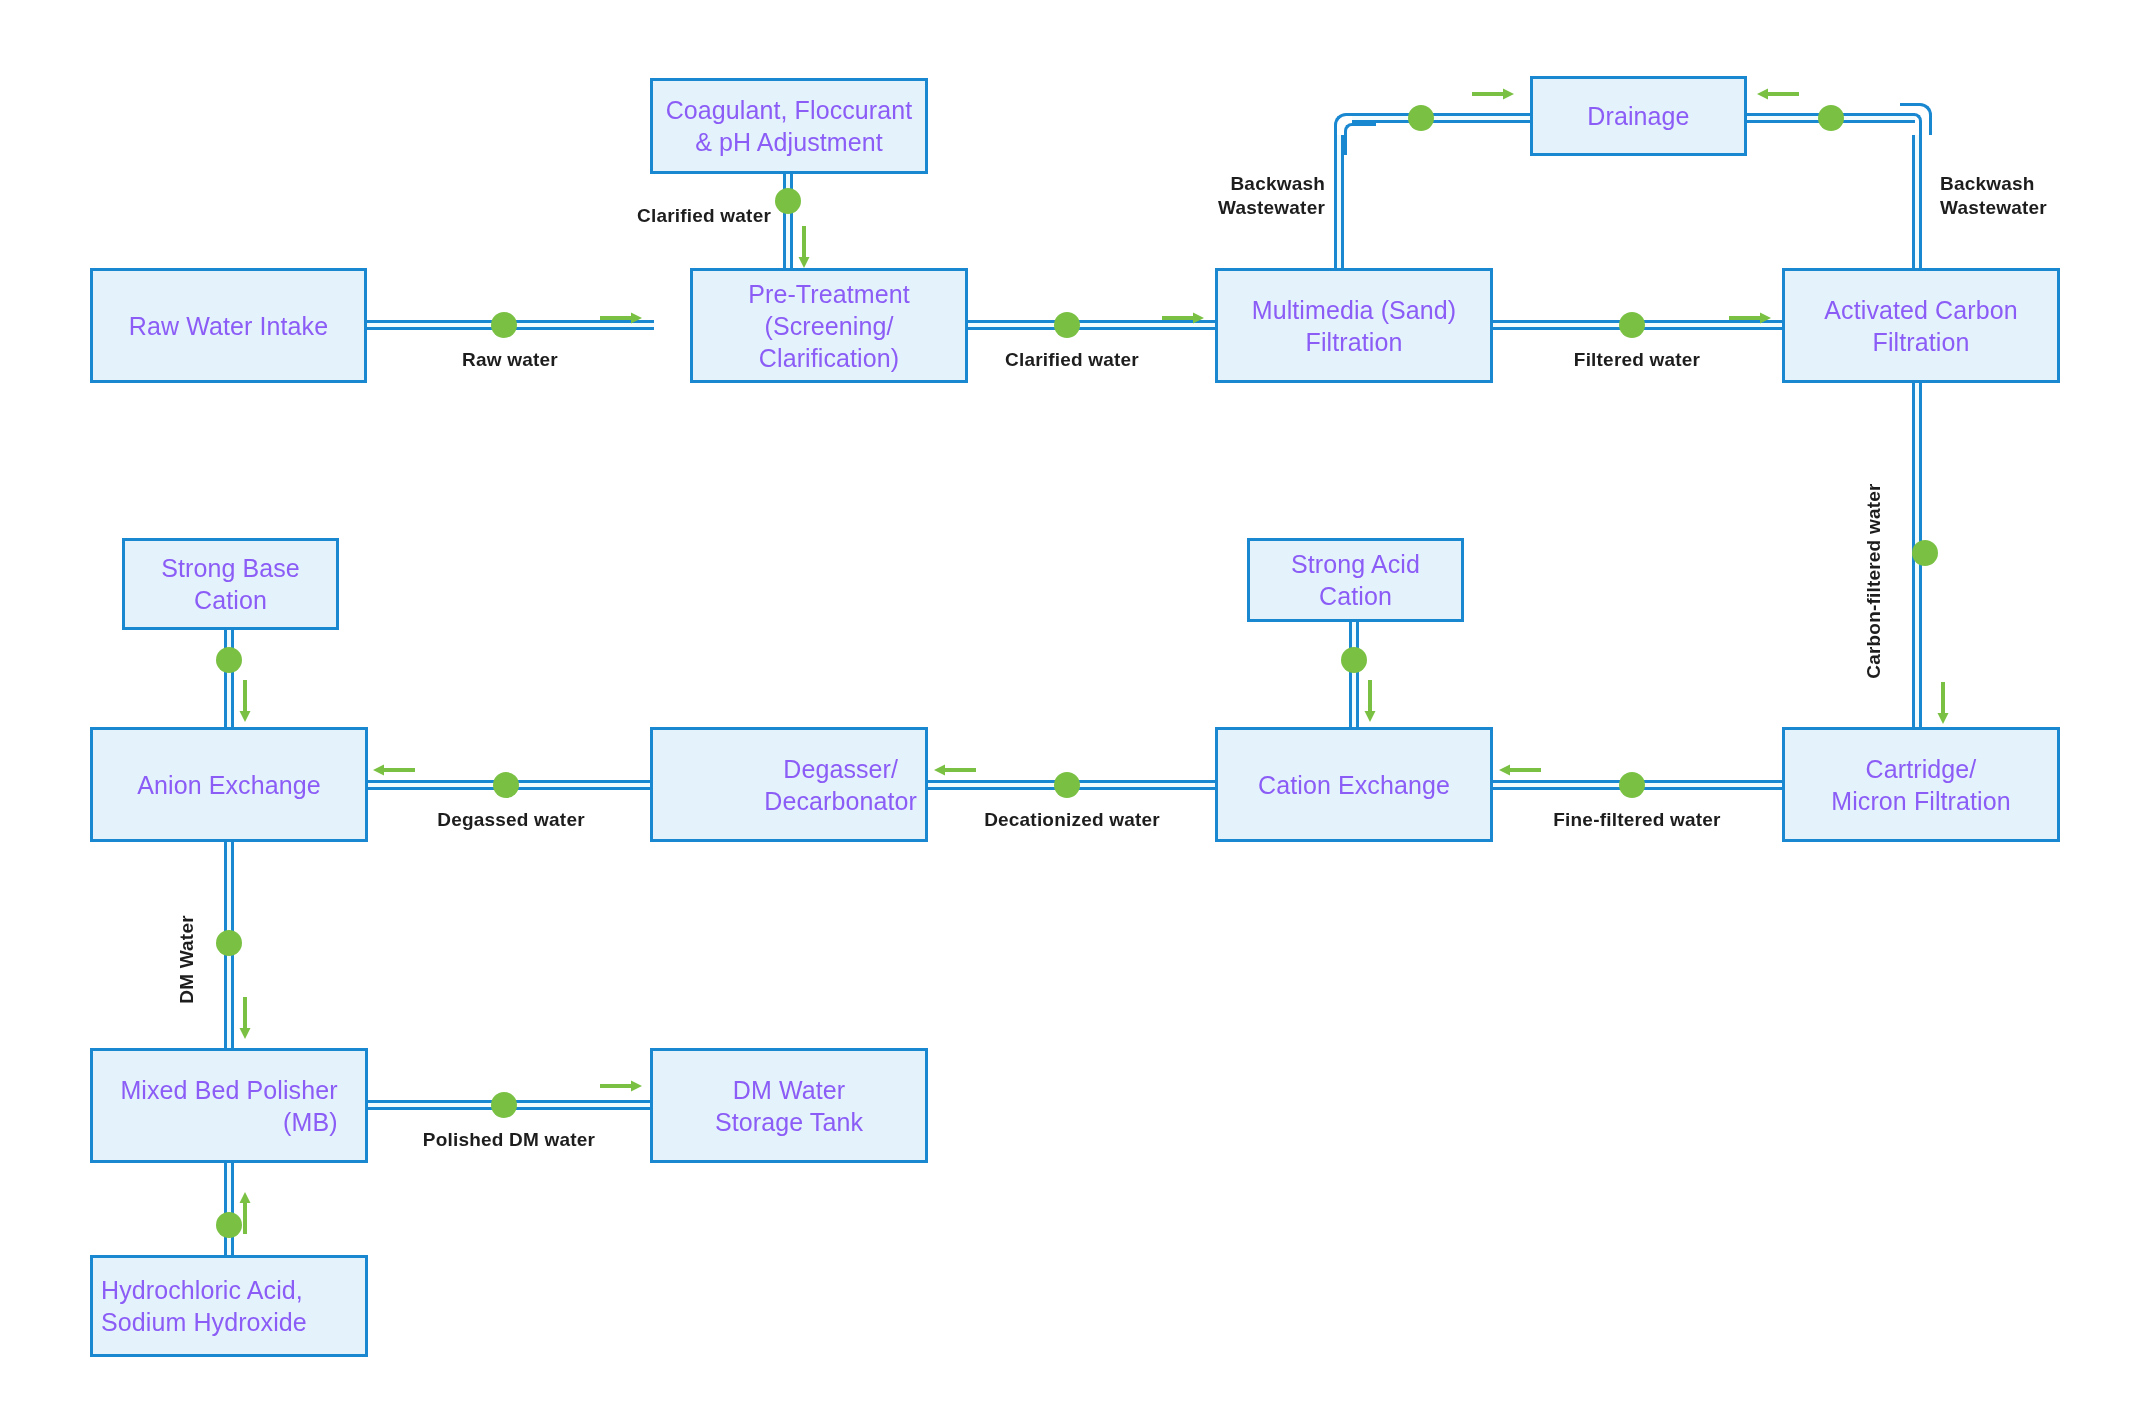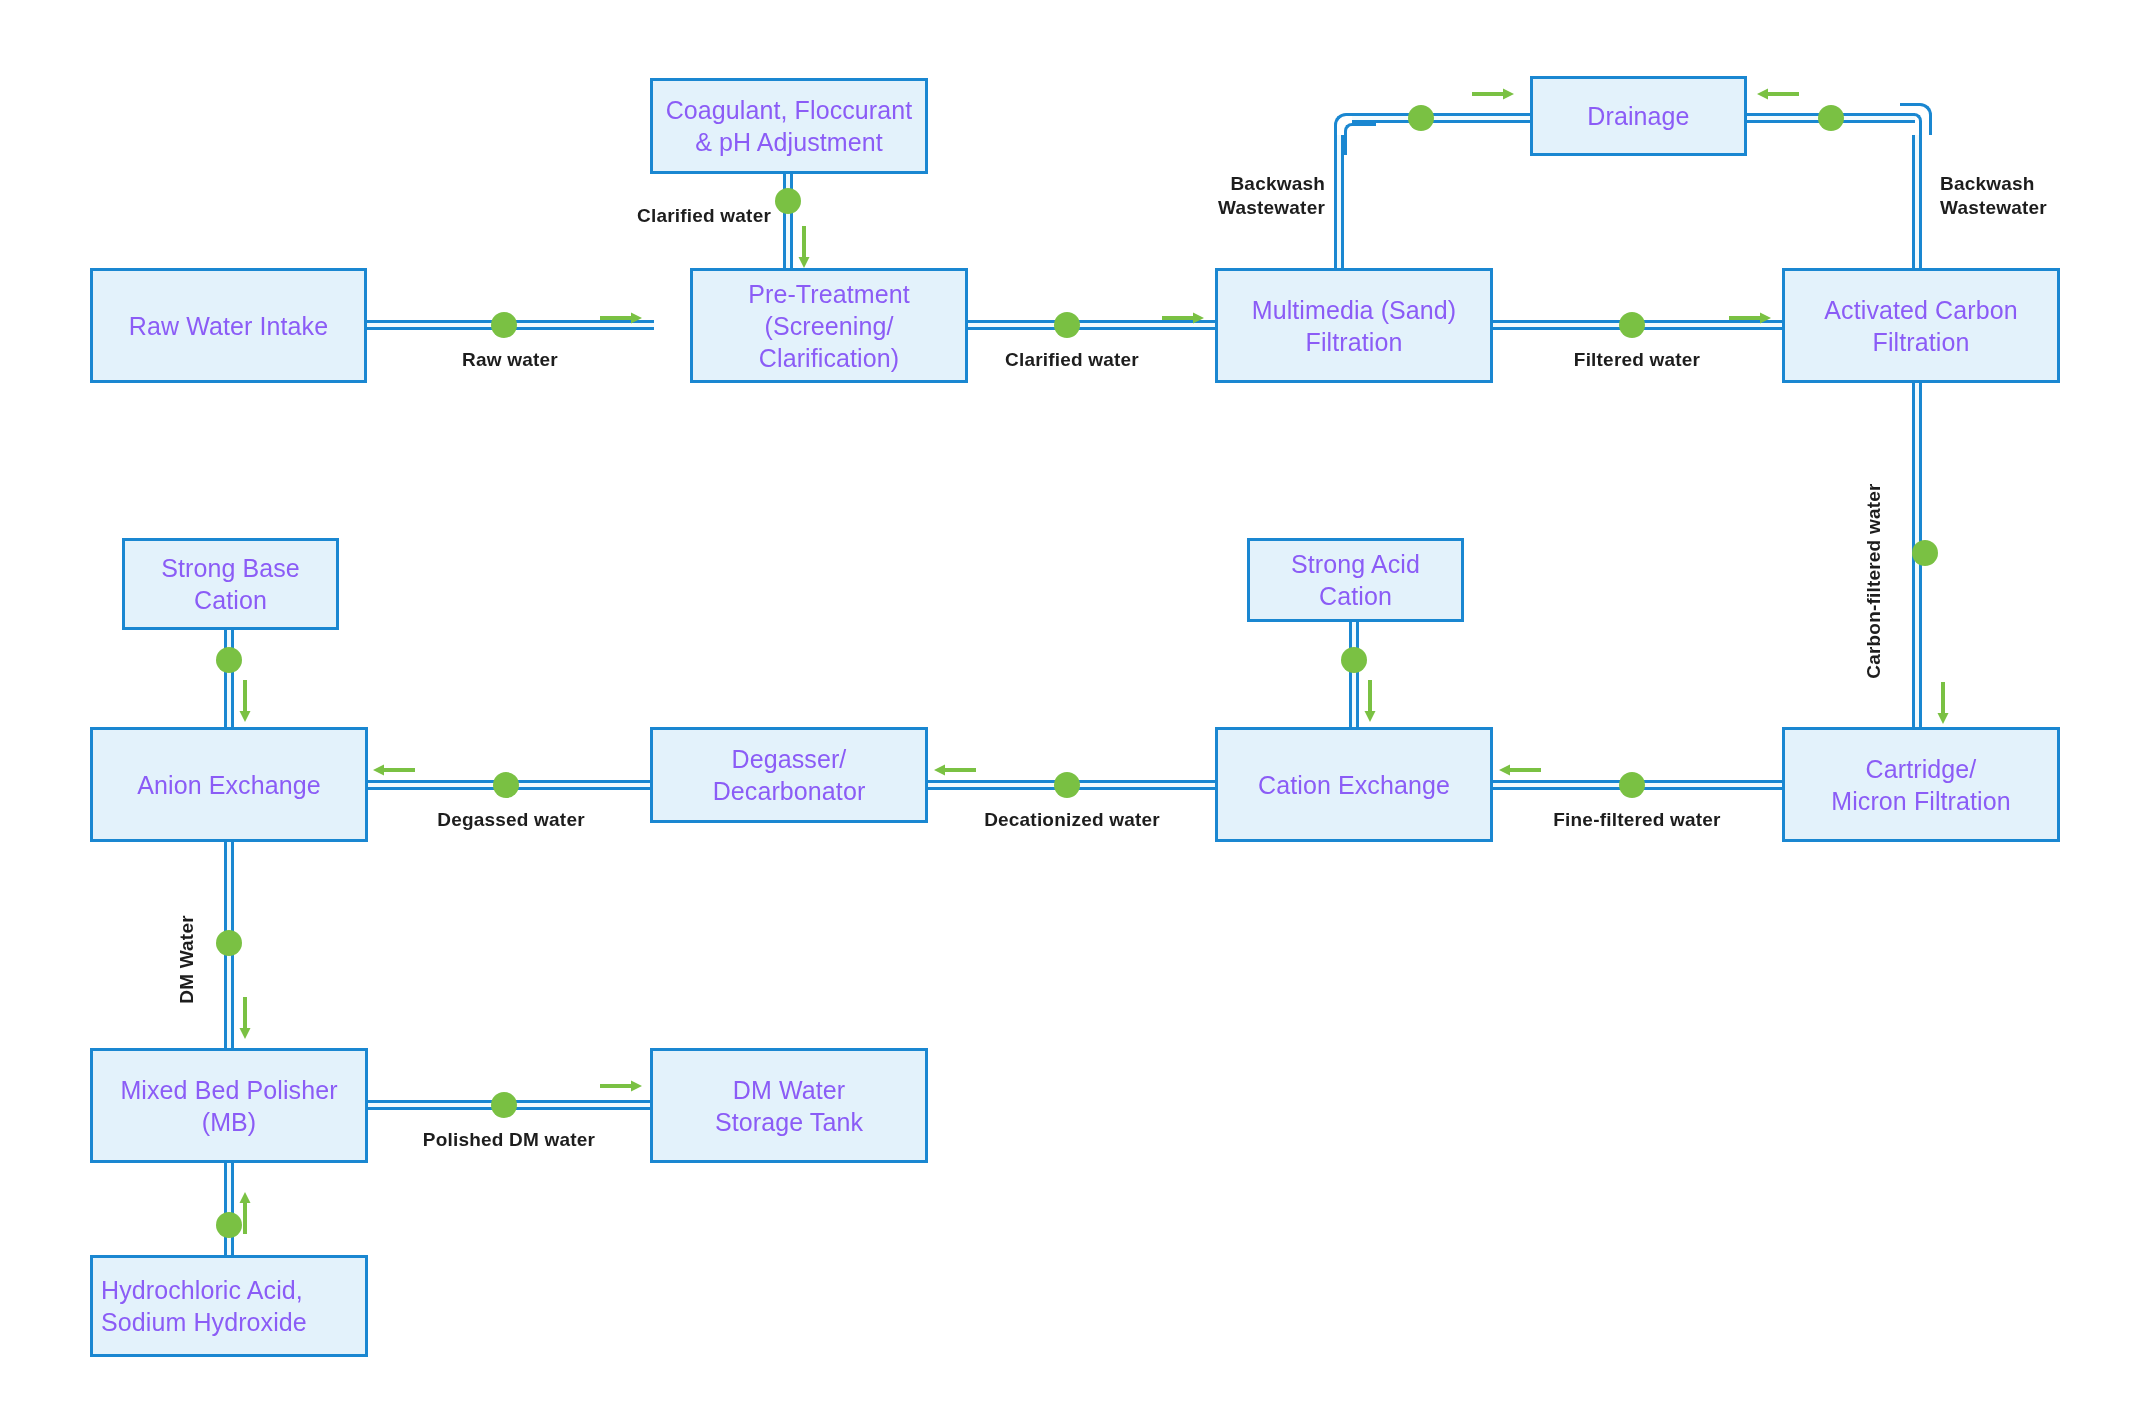--- a/index.html
+++ b/index.html
@@ -256,21 +256,21 @@
   <div class="pipe h" style="left:925px;top:780px;width:292px;"></div>
   <div class="dot" style="left:1054px;top:772px;width:26px;height:26px;"></div>
   <div class="arrow" style="left:932px;top:762px;">
     <svg width="46" height="16" viewBox="0 0 46 16">
       <path d="M44 8 H10" stroke="#7ac143" stroke-width="4" fill="none"></path>
       <path d="M2 8 L13 2.5 L13 13.5 Z" fill="#7ac143"></path>
     </svg>
   </div>
   <div class="elabel ctr" style="left:1072px;top:808px;">Decationized water</div>
 
-  <div class="node" style="left:650px;top:727px;width:278px;height:96px;">
+  <div class="node" style="left:650px;top:727px;width:278px;height:115px;justify-content:flex-end;">
     <span>Degasser/
 Decarbonator</span>
   </div>
 
   <div class="pipe h" style="left:364px;top:780px;width:292px;"></div>
   <div class="dot" style="left:493px;top:772px;width:26px;height:26px;"></div>
   <div class="arrow" style="left:371px;top:762px;">
     <svg width="46" height="16" viewBox="0 0 46 16">
       <path d="M44 8 H10" stroke="#7ac143" stroke-width="4" fill="none"></path>
       <path d="M2 8 L13 2.5 L13 13.5 Z" fill="#7ac143"></path>
@@ -298,21 +298,21 @@
   <div class="pipe v" style="left:224px;top:839px;height:210px;"></div>
   <div class="dot" style="left:216px;top:930px;width:26px;height:26px;"></div>
   <div class="arrow" style="left:237px;top:995px;">
     <svg width="16" height="46" viewBox="0 0 16 46">
       <path d="M8 2 V34" stroke="#7ac143" stroke-width="4" fill="none"></path>
       <path d="M8 44 L2.5 33 L13.5 33 Z" fill="#7ac143"></path>
     </svg>
   </div>
   <div class="elabel rot" style="left:199px;top:980px;">DM Water</div>
 
-  <div class="node" style="left:90px;top:1048px;width:278px;height:115px;">
+  <div class="node" style="left:90px;top:1048px;width:278px;height:115px;text-align:right;">
     <span>Mixed Bed Polisher
 (MB)</span>
   </div>
 
   <div class="pipe h" style="left:364px;top:1100px;width:290px;"></div>
   <div class="dot" style="left:491px;top:1092px;width:26px;height:26px;"></div>
   <div class="arrow" style="left:598px;top:1078px;">
     <svg width="46" height="16" viewBox="0 0 46 16">
       <path d="M2 8 H36" stroke="#7ac143" stroke-width="4" fill="none"></path>
       <path d="M44 8 L33 2.5 L33 13.5 Z" fill="#7ac143"></path>

